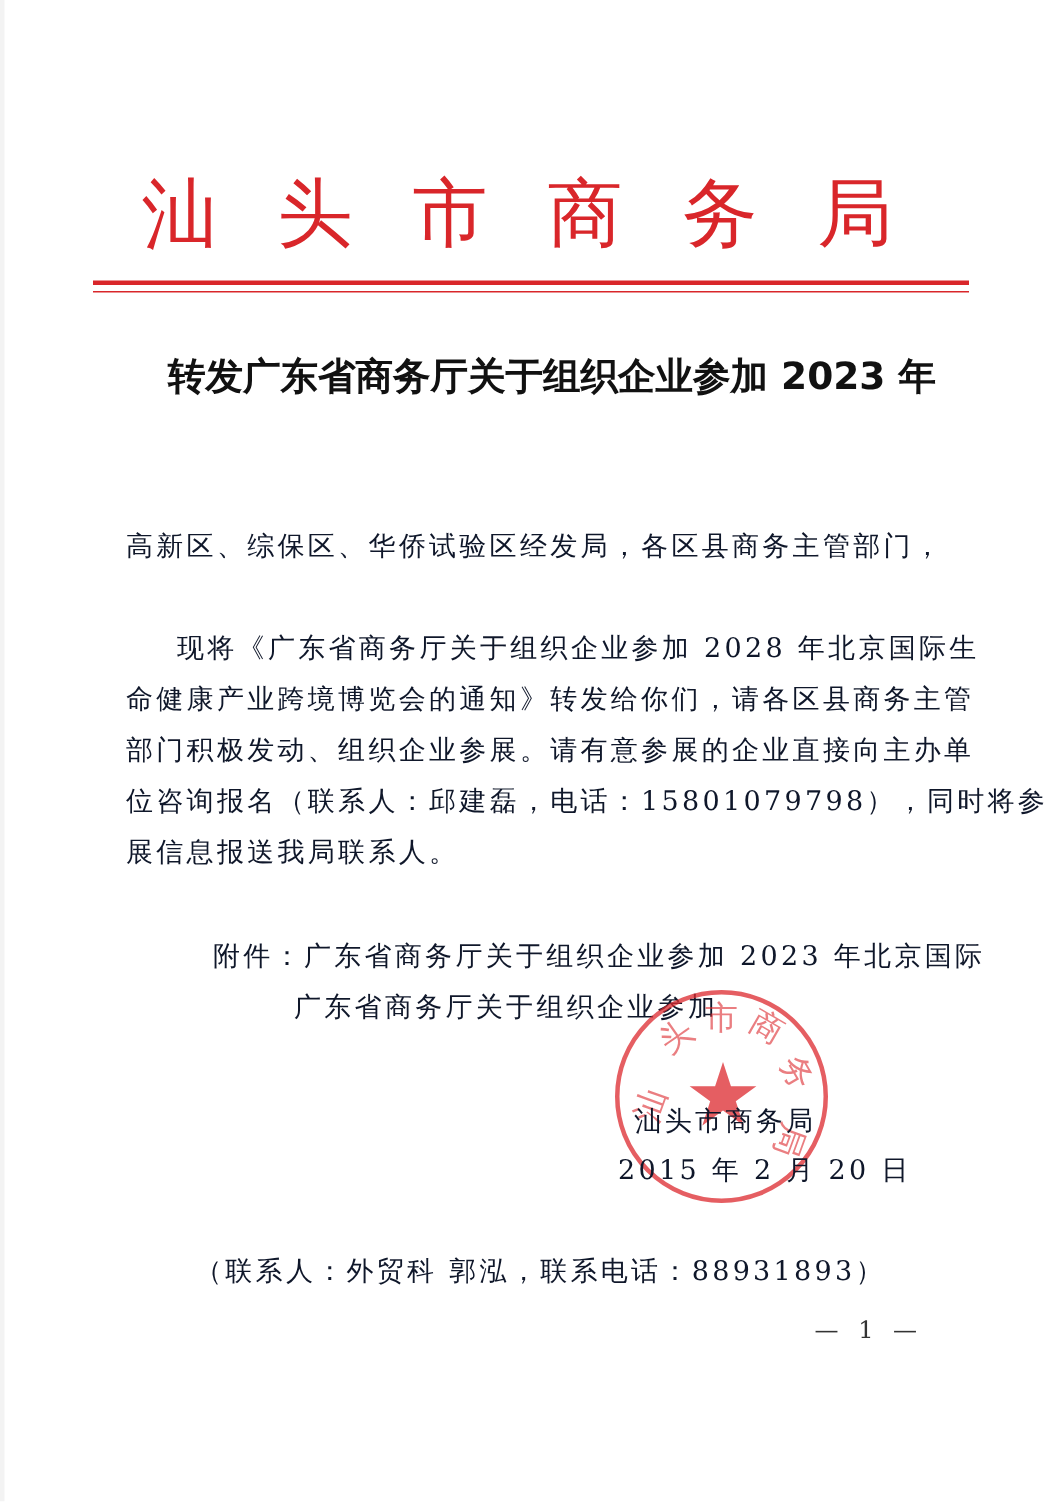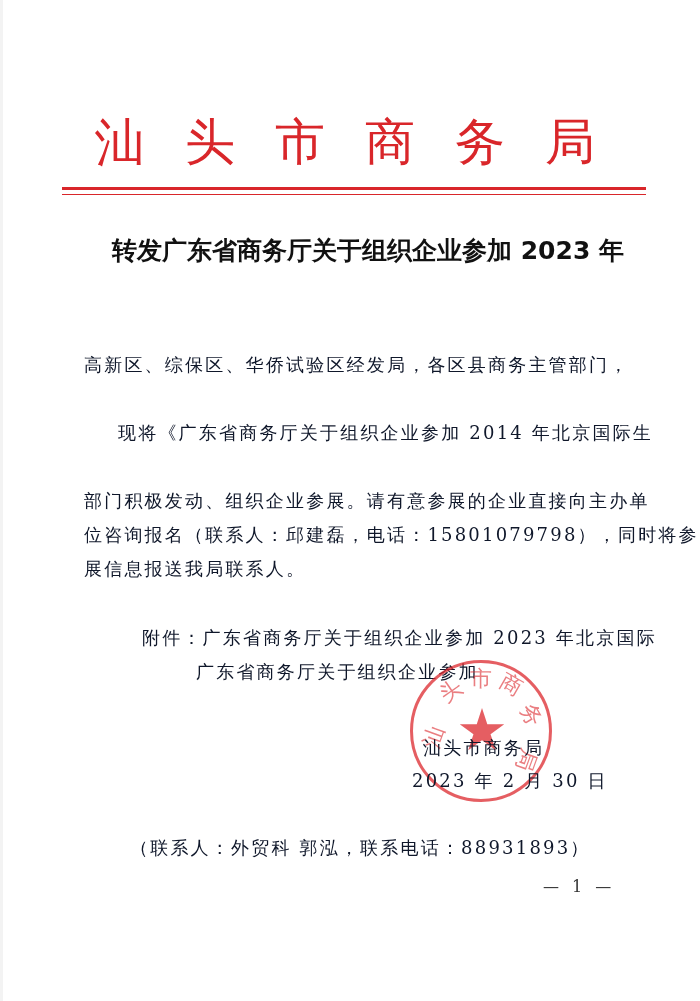--- a/index.html
+++ b/index.html
@@ -56,37 +56,38 @@
   <div class="left-edge"></div>
 
   <div class="masthead">汕头市商务局</div>
   <div class="rule-thick"></div>
   <div class="rule-thin"></div>
 
   <div class="doc-title t1">转发广东省商务厅关于组织企业参加 2023 年</div>
 
   <div class="line" style="left:84px; top:351px;">高新区、综保区、华侨试验区经发局，各区县商务主管部门，</div>
 
-  <div class="line" style="left:118px; top:419px;">现将《广东省商务厅关于组织企业参加 2014 年北京国际生</div>
+  <div class="line" style="left:118px; top:419px;">现将《广东省商务厅关于组织企业参加 2028 年北京国际生</div>
+  <div class="line" style="left:84px; top:453px;">命健康产业跨境博览会的通知》转发给你们，请各区县商务主管</div>
   <div class="line" style="left:84px; top:487px;">部门积极发动、组织企业参展。请有意参展的企业直接向主办单</div>
   <div class="line" style="left:84px; top:521px;">位咨询报名（联系人：邱建磊，电话：15801079798），同时将参</div>
   <div class="line" style="left:84px; top:555px;">展信息报送我局联系人。</div>
 
   <div class="line" style="left:142px; top:624px;">附件：广东省商务厅关于组织企业参加 2023 年北京国际</div>
   <div class="line" style="left:196px; top:658px;">广东省商务厅关于组织企业参加</div>
 
   <div class="stamp"></div>
   <div class="stamp-star">★</div>
   <span class="stamp-arc" style="left:423px; top:722px; transform:rotate(-70deg);">汕</span>
   <span class="stamp-arc" style="left:440px; top:676px; transform:rotate(-35deg);">头</span>
   <span class="stamp-arc" style="left:470px; top:664px;">市</span>
   <span class="stamp-arc" style="left:500px; top:670px; transform:rotate(30deg);">商</span>
   <span class="stamp-arc" style="left:520px; top:700px; transform:rotate(60deg);">务</span>
   <span class="stamp-arc" style="left:515px; top:745px; transform:rotate(110deg);">局</span>
 
   <div class="line" style="left:423px; top:734px;">汕头市商务局</div>
-  <div class="line" style="left:412px; top:767px;">2023 年 2 月 30 日</div>
+  <div class="line" style="left:412px; top:767px;">2015 年 2 月 20 日</div>
 
   <div class="line" style="left:130px; top:834px;">（联系人：外贸科  郭泓，联系电话：88931893）</div>
 
   <div class="page-number">— 1 —</div>
   <div class="watermark"></div>
 </div>
 
 </body></html>

